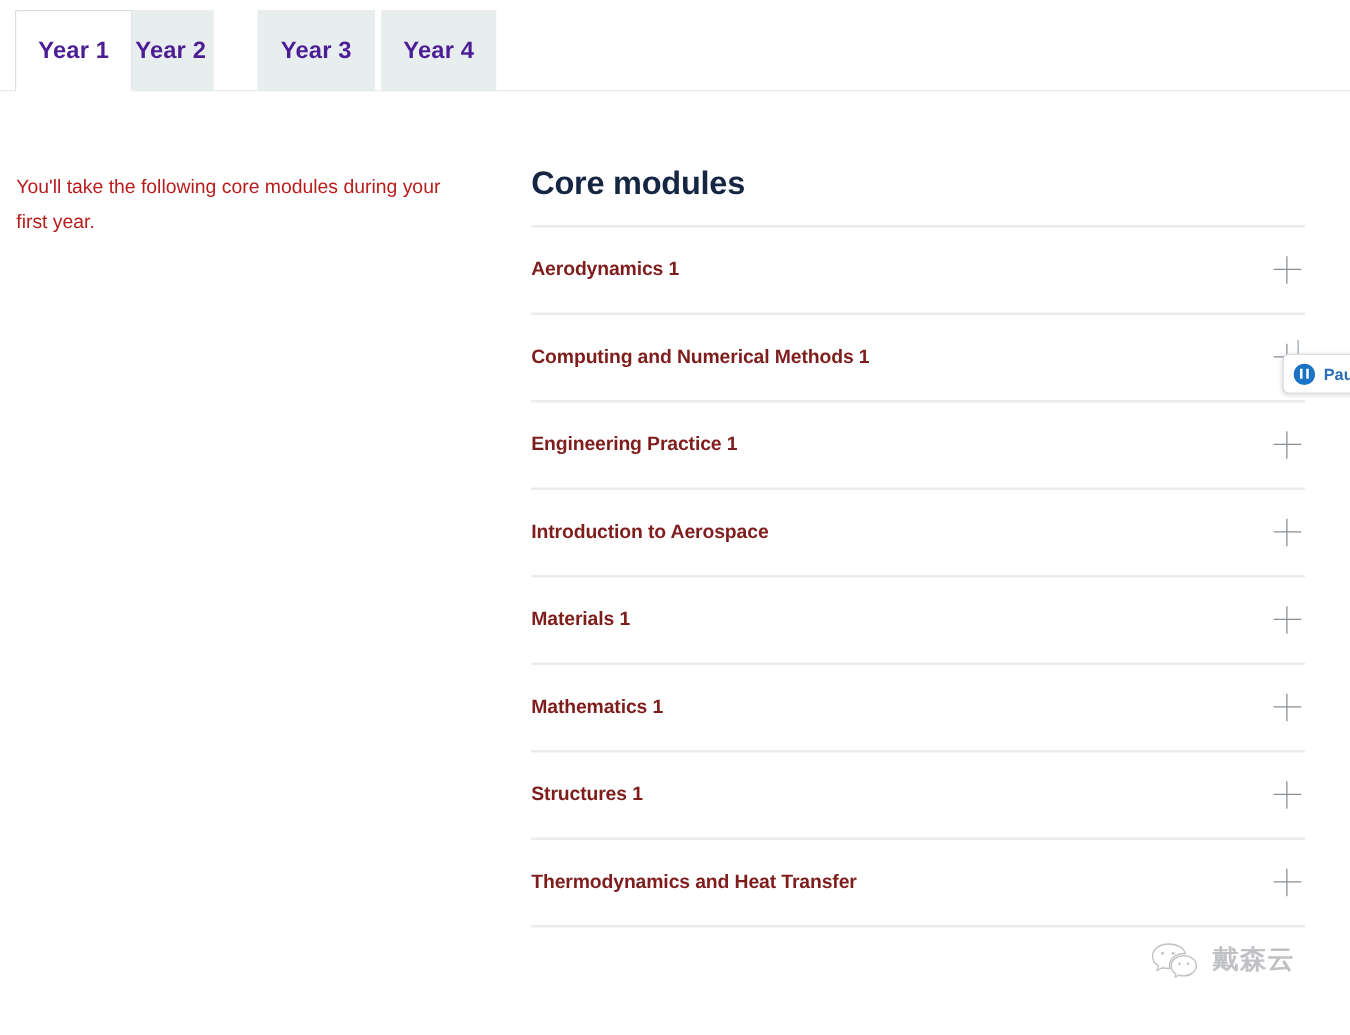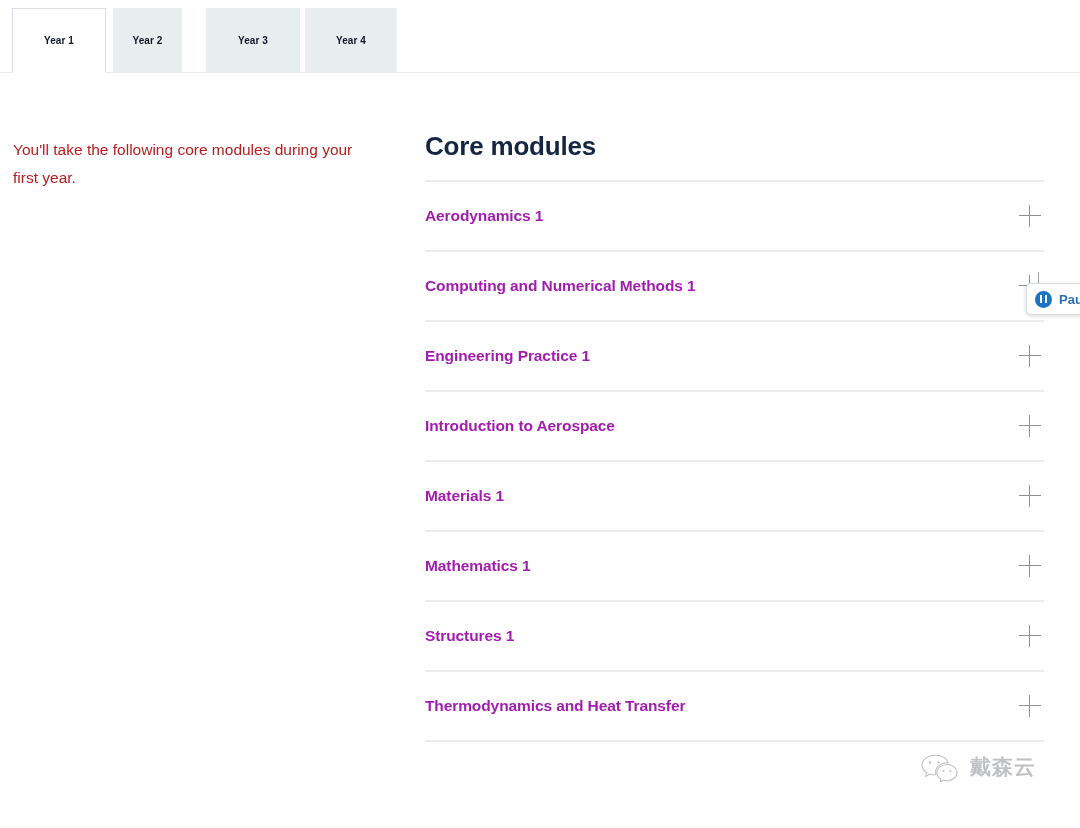--- a/index.html
+++ b/index.html
@@ -35,40 +35,40 @@
     background: #e9ecef;
   }
   .tab {
     position: absolute;
     top: 8px;
     height: 65px;
     box-sizing: border-box;
     display: flex;
     align-items: center;
     justify-content: center;
-    font-size: 10px;
+    font-size: 19px;
     font-weight: bold;
     letter-spacing: 0.1px;
-    color: #0f172a;
+    color: #4c1d95;
     cursor: pointer;
     user-select: none;
     text-align: center;
   }
   .tab.inactive {
     background: #e8edee;
     border: none;
   }
   .tab.active {
     background: #ffffff;
     border: 1px solid #d9dee2;
     border-bottom: 1px solid #ffffff;
     z-index: 3;
   }
   .tab-1 { left: 12px;  width: 94px; }
-  .tab-2 { left: 113px; width: 69px; }
+  .tab-2 { left: 102px; width: 69px; }
   .tab-3 { left: 206px; width: 94px; }
   .tab-4 { left: 305px; width: 92px; }
 
   
   .intro {
     position: absolute;
     left: 13px;
     top: 136px;
     width: 355px;
     font-size: 15.5px;
@@ -98,21 +98,21 @@
     position: relative;
     height: 68px;
     border-bottom: 2px solid #ececec;
     display: flex;
     align-items: center;
     cursor: pointer;
   }
   .accordion-label {
     font-size: 15.5px;
     font-weight: bold;
-    color: #a21caf;
+    color: #7f1d1d;
     letter-spacing: -0.1px;
   }
   .plus-icon {
     position: absolute;
     right: 3px;
     top: 50%;
     transform: translateY(-50%);
     width: 22px;
     height: 22px;
   }

